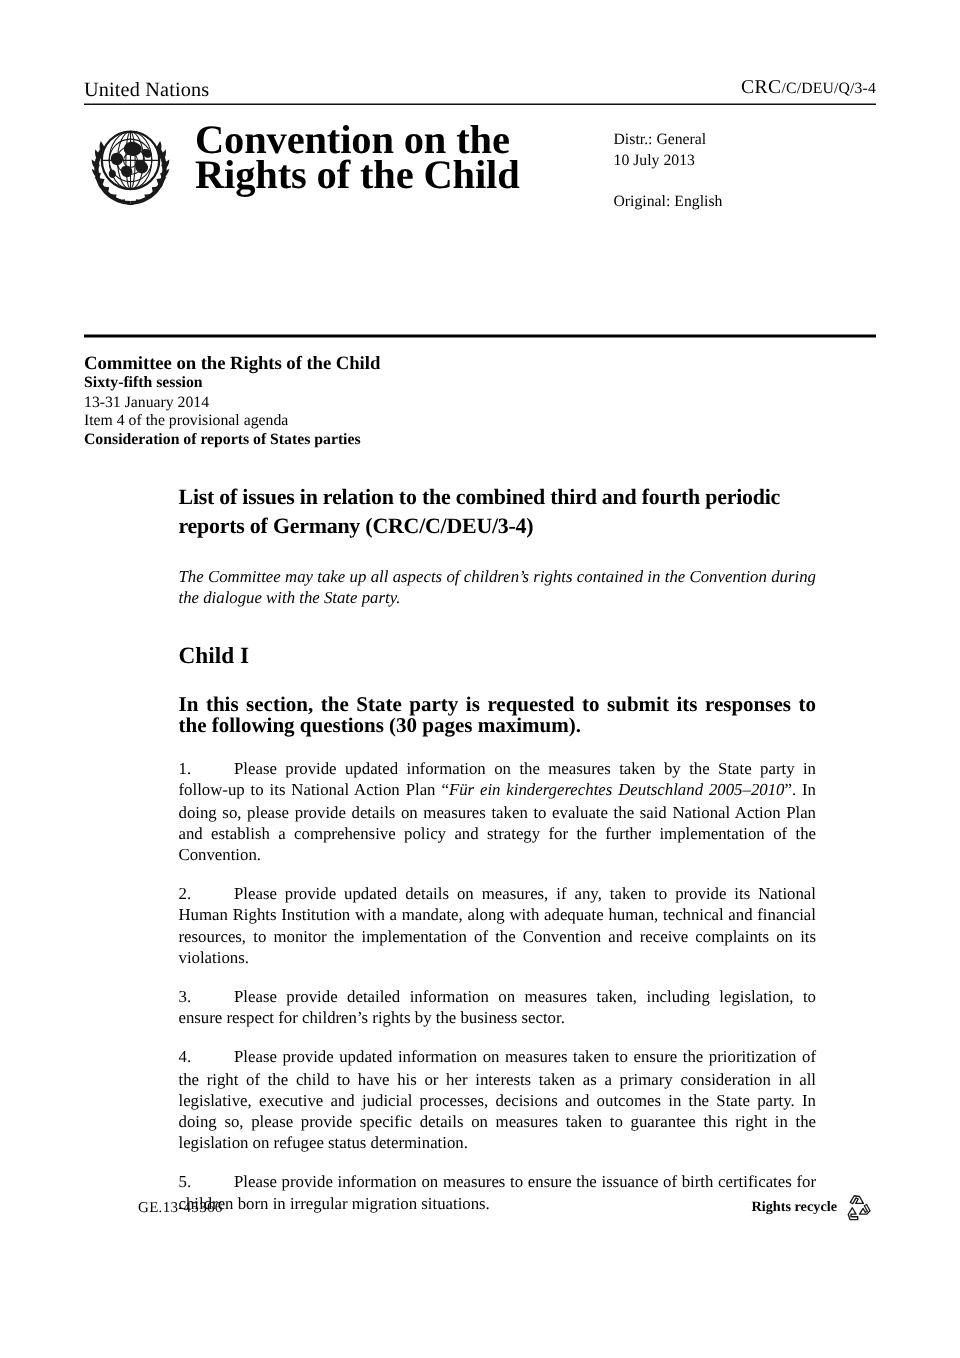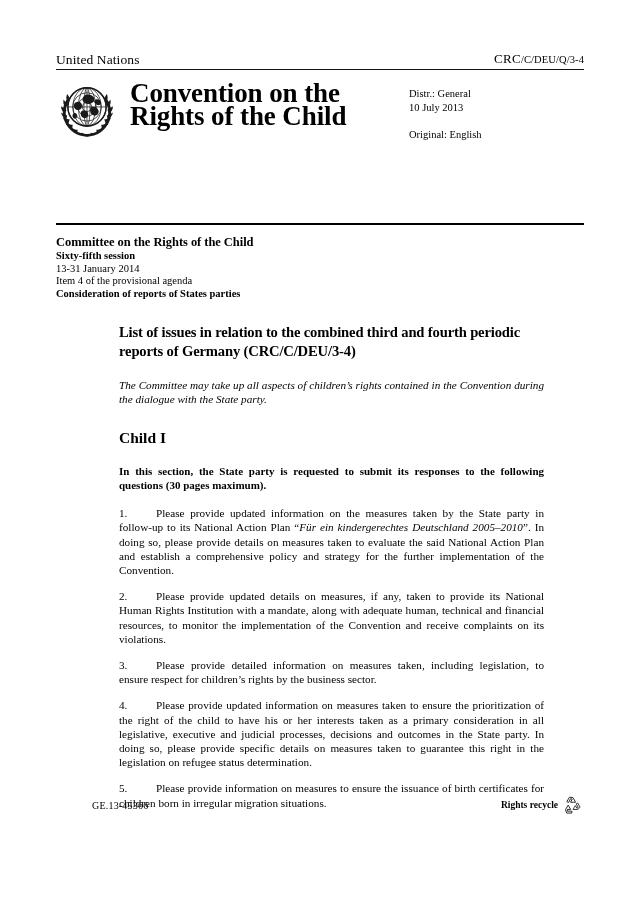--- a/index.html
+++ b/index.html
@@ -147,21 +147,21 @@
     text-align: justify;
     margin: 0 0 21px 0;
   }
   .part-heading {
     font-size: 15.5px;
     font-weight: bold;
     line-height: 19px;
     margin: 0 0 17px 0;
   }
   .section-bold {
-    font-size: 11px;
+    font-size: 14px;
     font-weight: bold;
     line-height: 14.2px;
     text-align: justify;
     margin: 0 0 14px 0;
   }
   .para {
     font-size: 11.2px;
     line-height: 14.2px;
     text-align: justify;
     margin: 0 0 12px 0;

